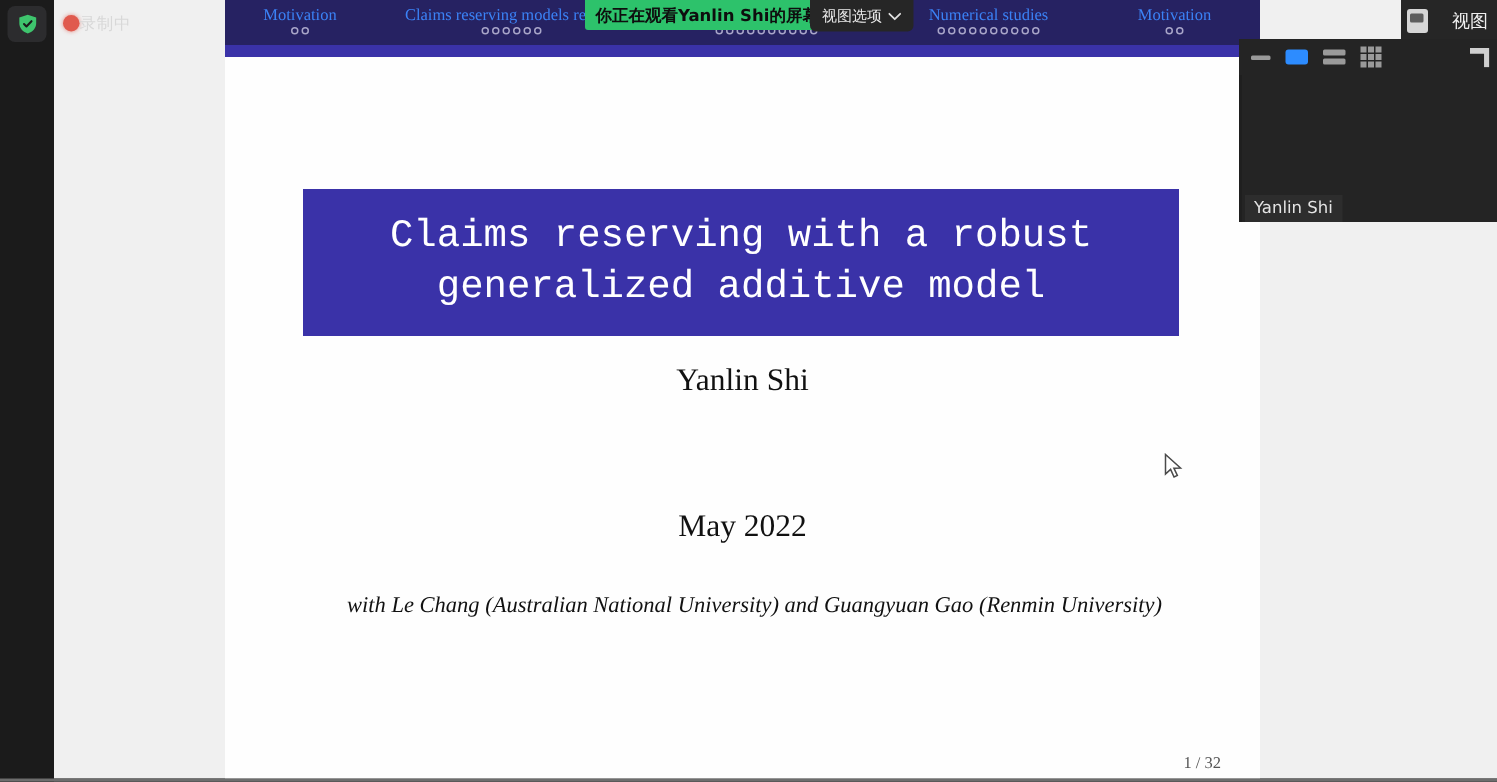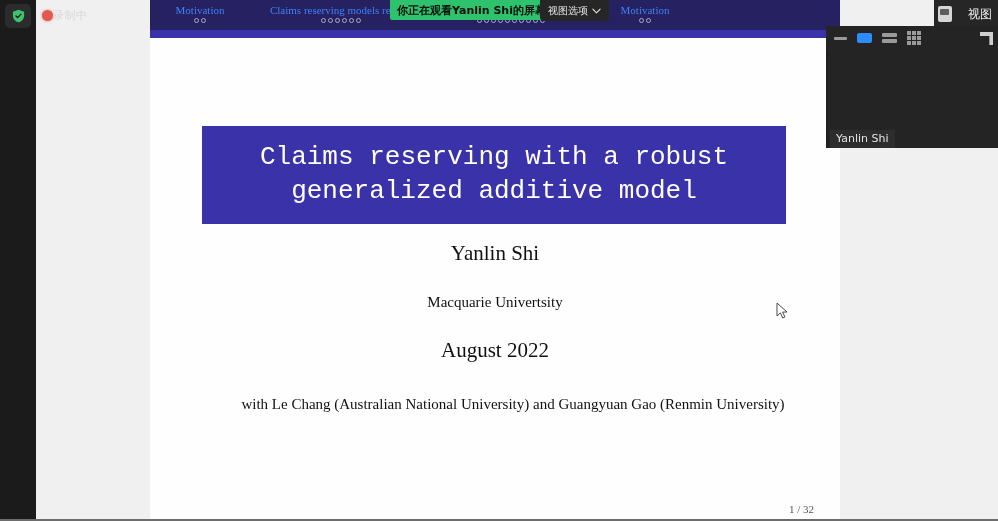--- a/index.html
+++ b/index.html
@@ -100,22 +100,22 @@
   }
   .affil {
     position: absolute; left: 0; top: 294px; width: 690px; text-align: center;
     font-family: "Liberation Serif", serif; font-size: 15px; color: #111;
   }
   .date {
     position: absolute; left: 0; top: 338px; width: 690px; text-align: center;
     font-family: "Liberation Serif", serif; font-size: 21px; color: #111;
   }
   .collab {
-    position: absolute; left: 18px; top: 396px; width: 690px; text-align: center;
-    font-family: "Liberation Serif", serif; font-size: 15px; color: #111;
+    position: absolute; left: 8px; top: 396px; width: 690px; text-align: center;
+    font-family: "Liberation Serif", serif; font-size: 15px; color: #111; font-style: italic;
   }
   .page-num {
     position: absolute; right: 26px; bottom: 4px;
     font-family: "Liberation Serif", serif; font-size: 11px; color: #555; margin-left: 20px;
   }
   .cursor { position: absolute; left: 626px; top: 302px; }
 
   
   .viewing-banner {
     position: absolute; left: 390px; top: 0; height: 20px;
@@ -244,39 +244,53 @@
               <i></i>
               <i></i>
               <i></i>
               <i></i>
               <i></i>
               <i></i>
               <i></i>
           </div>
         </div>
 
+        <div class="nav-sec sec-numerical">
+          <div class="lbl">Numerical studies</div>
+          <div class="dots">
+            <i></i>
+              <i></i>
+              <i></i>
+              <i></i>
+              <i></i>
+              <i></i>
+              <i></i>
+              <i></i>
+              <i></i>
+              <i></i>
+          </div>
+        </div>
 
         <div class="nav-sec sec-conclusions">
           <div class="lbl">Motivation</div>
           <div class="dots">
             <i></i>
               <i></i>
           </div>
         </div>
 
       </div>
     </div>
 
     <div class="title-box">
       <div class="t">Claims reserving with a robust generalized additive model</div>
     </div>
 
     <div class="author">Yanlin Shi</div>
-    <div class="affil">Macquarie Univertsity</div>
-    <div class="date">August 2022</div>
+    <div class="date">May 2022</div>
     <div class="collab">with Le Chang (Australian National University) and Guangyuan Gao (Renmin University)</div>
 
     <div class="page-num">1 / 32</div>
 
     <div class="cursor">
       <svg width="13" height="18" viewBox="0 0 13 18" aria-hidden="true">
         <path d="M1 1 L1 14 L4.4 10.9 L6.7 16 L8.9 15 L6.6 10.1 L11 10 Z" fill="#ffffff" stroke="#4a4a4a" stroke-width="1"></path>
       </svg>
     </div>
   </div>

